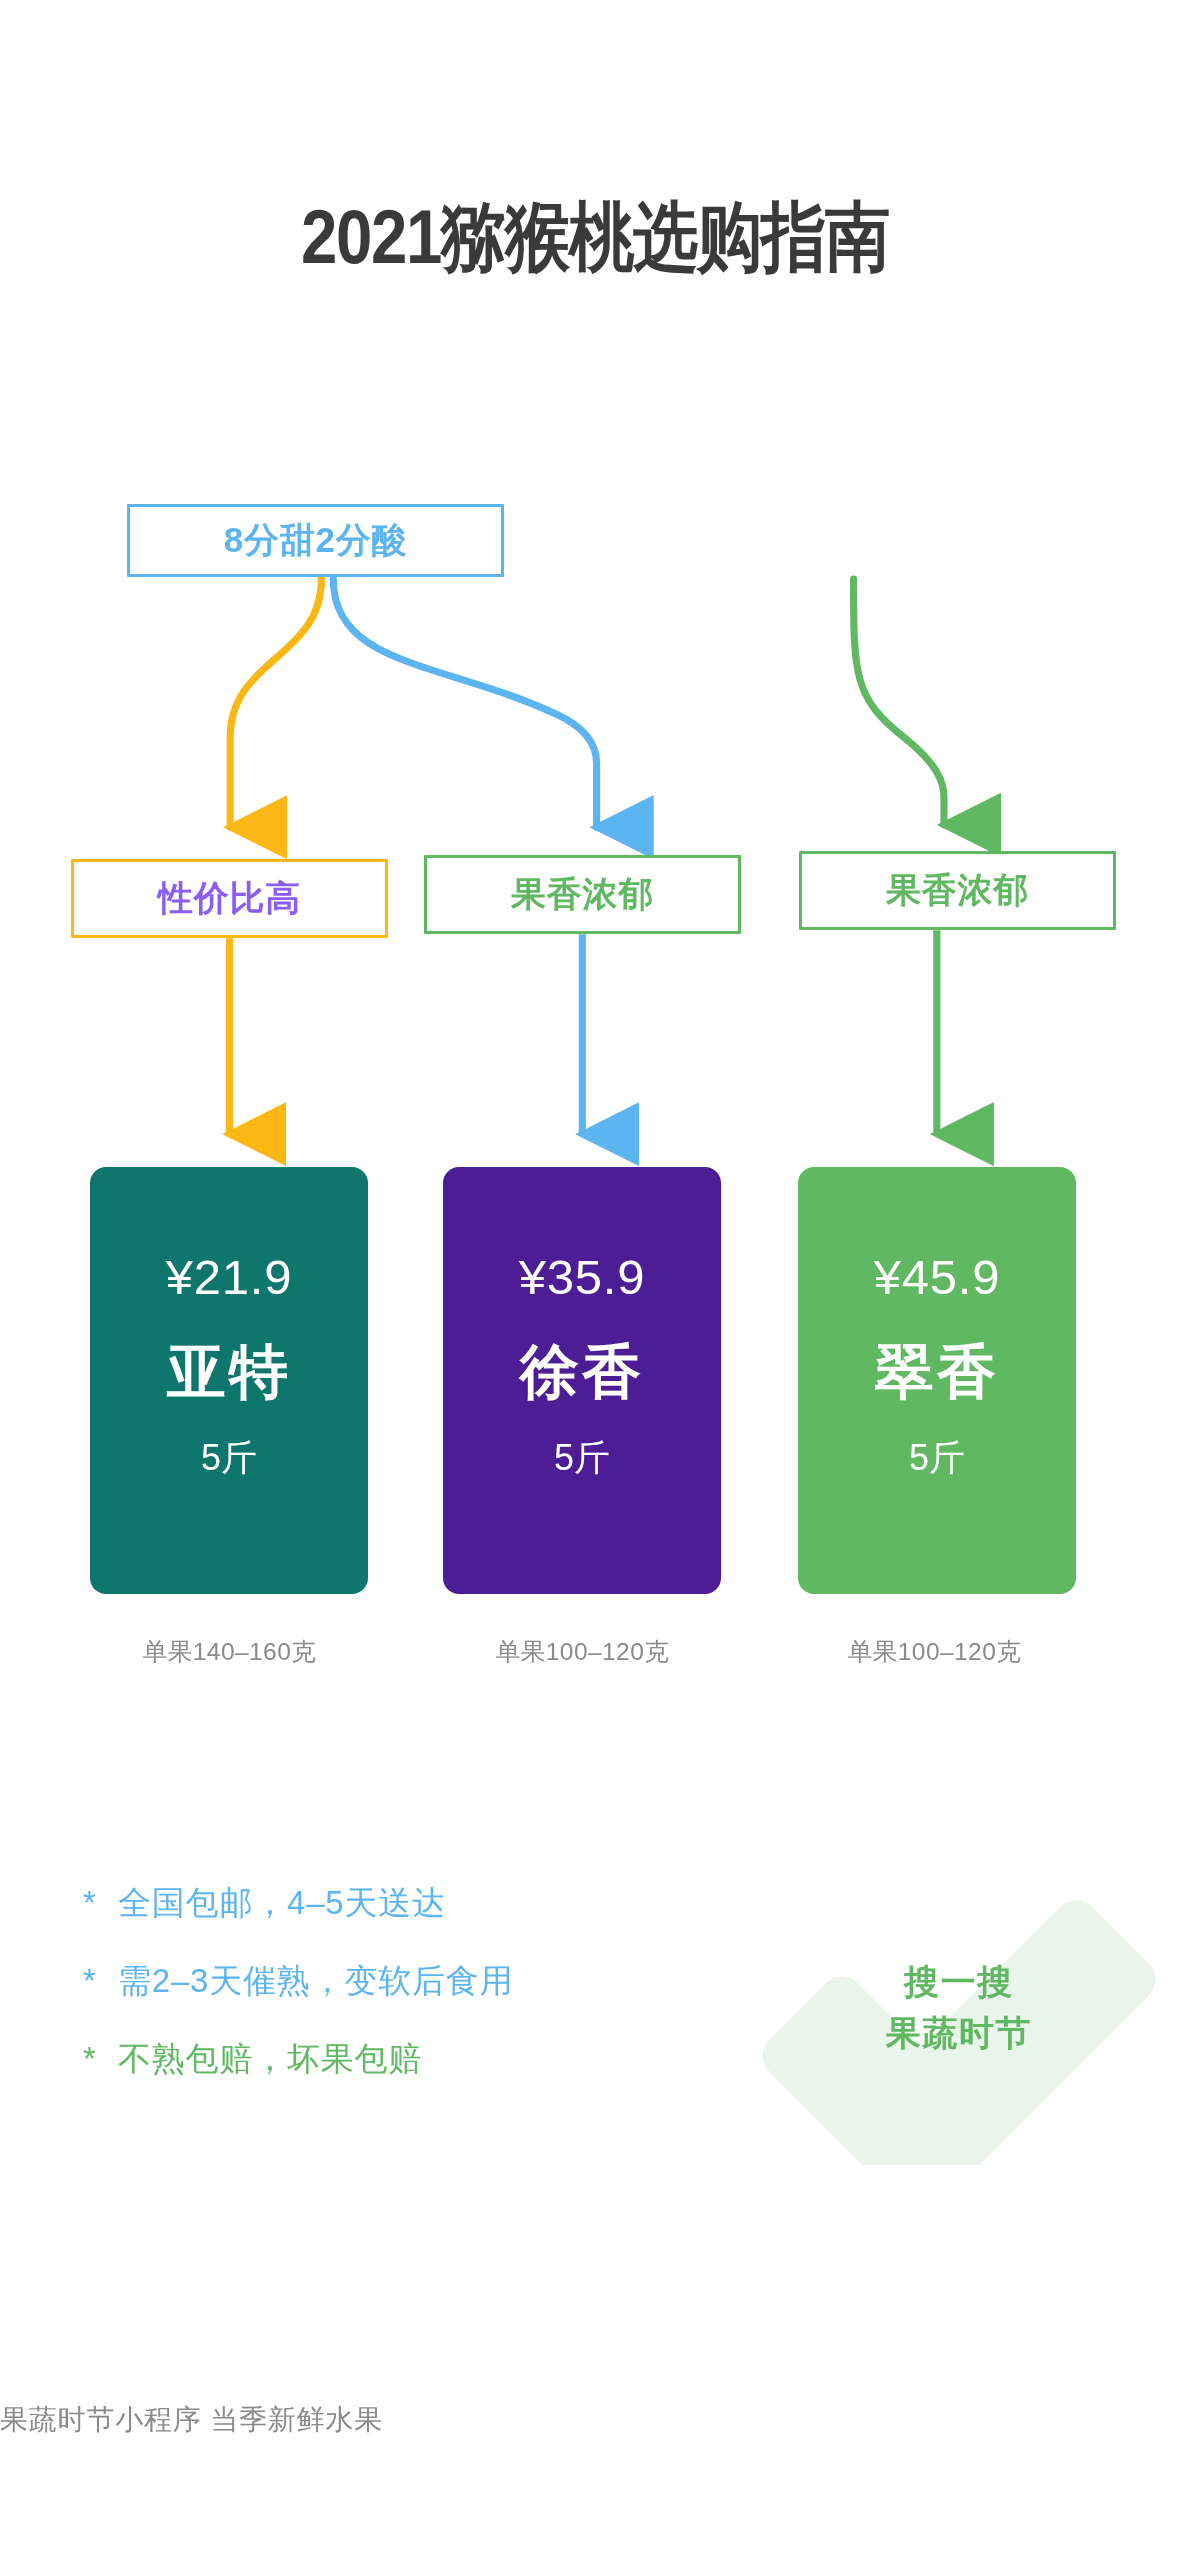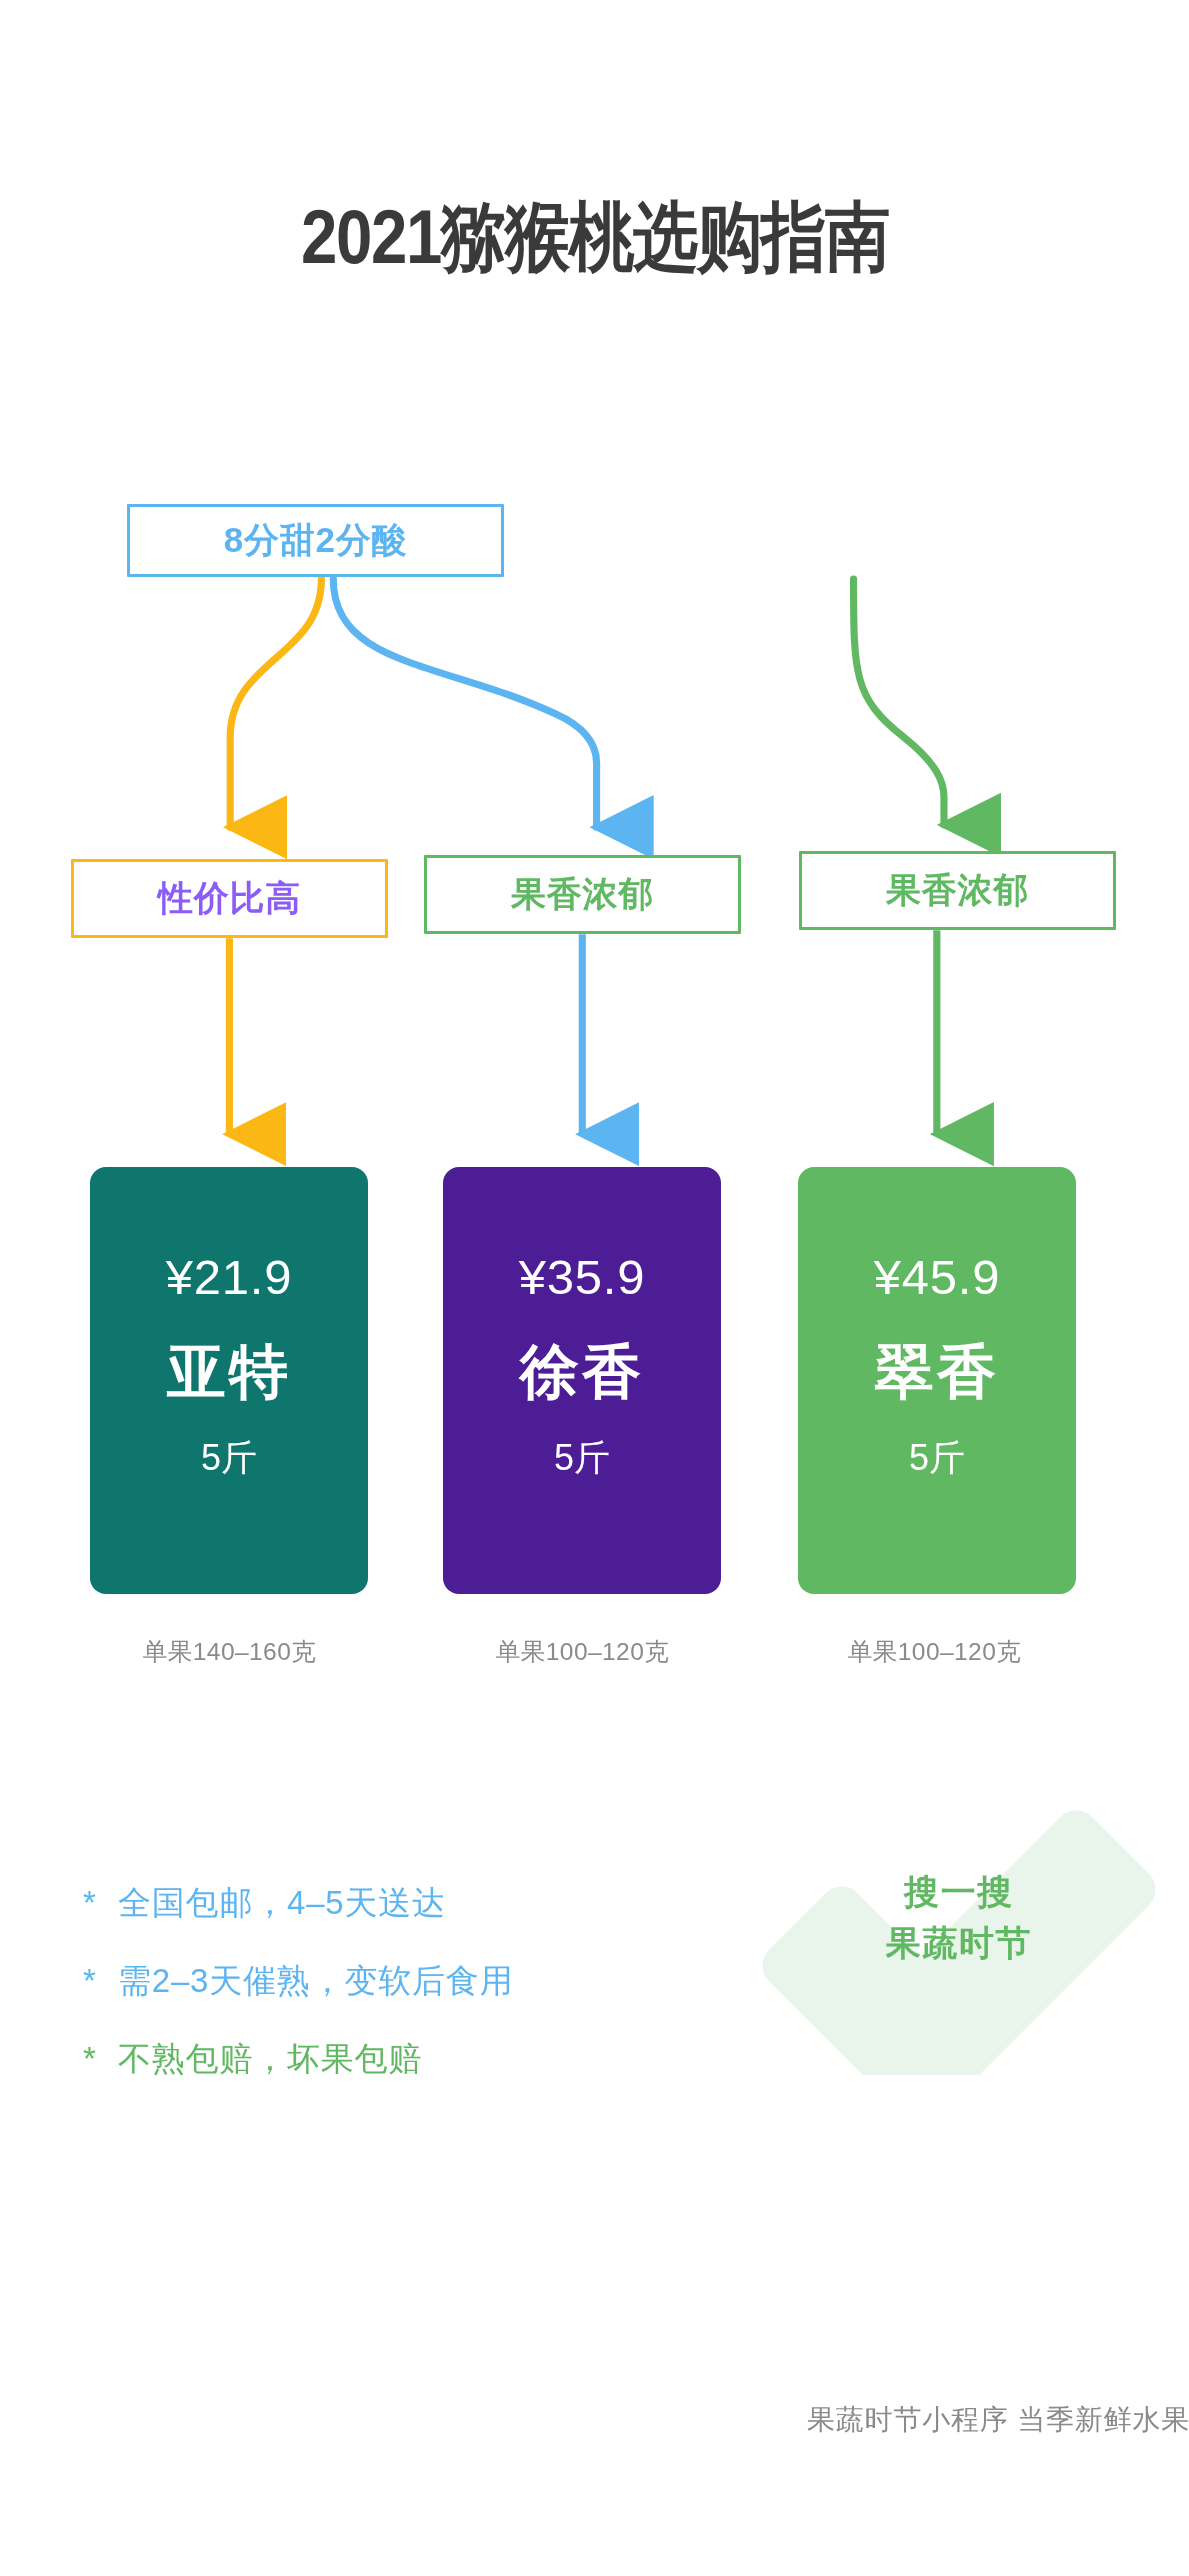--- a/index.html
+++ b/index.html
@@ -155,21 +155,21 @@
     width: 35px;
     display: inline-block;
   }
   .note-row.blue  { color: #5CB4F0; }
   .note-row.green { color: #61B862; }
 
   
   .badge {
     position: absolute;
     left: 753px;
-    top: 1758px;
+    top: 1848px;
     width: 412px;
     height: 317px;
   }
   .badge-check {
     position: absolute;
     left: 0;
     top: 0;
     width: 412px;
     height: 317px;
   }
@@ -185,21 +185,21 @@
     line-height: 1.45;
     letter-spacing: 1.6px;
   }
 
   
   .footer {
     position: absolute;
     left: 0;
     top: 2401px;
     width: 1190px;
-    text-align: right;
+    text-align: left;
     font-size: 28px;
     color: #8a8a8a;
     letter-spacing: 0.8px;
   }
 </style>
 </head>
 <body>
 
 <div class="page">
 

